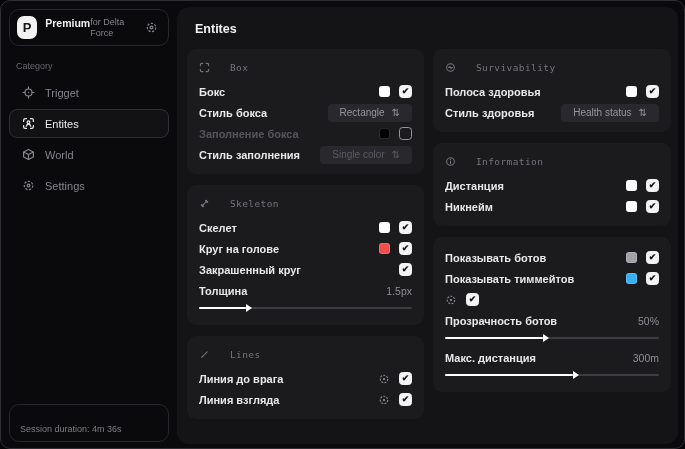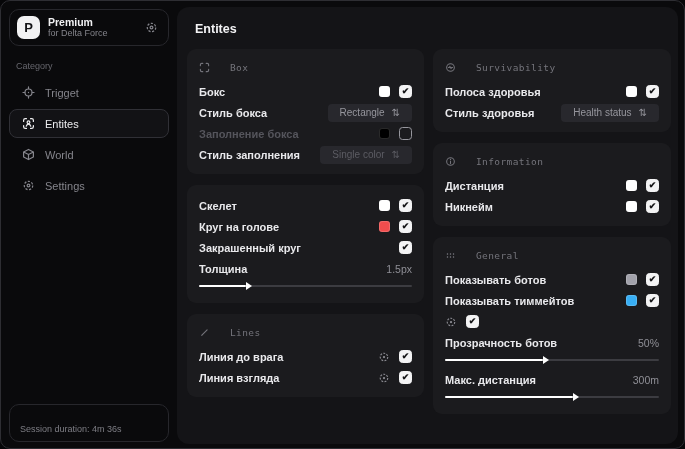--- a/index.html
+++ b/index.html
@@ -3,21 +3,21 @@
 <meta charset="utf-8">
 <style>
   html,body{margin:0;padding:0;background:#060608;}
   .stage{position:relative;width:685px;height:449px;box-sizing:border-box;background:#0a0a0c;
     border:1px solid #2e2e33;border-radius:10px;overflow:hidden;
     font-family:"Liberation Sans",sans-serif;color:#e9e9ec;}
   
   .sidebar{position:absolute;left:8px;top:8px;width:160px;height:433px;display:flex;flex-direction:column;box-sizing:border-box;}
   .brand{height:37px;border:1px solid #27272c;border-radius:10px;display:flex;align-items:center;gap:8px;padding:0 10px 0 7px;box-sizing:border-box;flex:0 0 auto;}
   .logo{width:23px;height:23px;border-radius:7px;background:#f2f2f3;color:#141416;font-weight:700;font-size:13px;display:flex;align-items:center;justify-content:center;}
-  .brand-text{display:flex;flex-direction:column;line-height:1.15;}
+  .brand-text{display:flex;flex-direction:row;line-height:1.15;}
   .brand-title{font-size:10.5px;font-weight:700;color:#f1f1f3;}
   .brand-sub{font-size:9px;color:#84848b;}
   .brand-gear{margin-left:auto;color:#84848b;display:flex;}
   .cat{margin:15px 0 7px 7px;font-size:9px;color:#66666d;}
   .nav-item{height:27px;display:flex;align-items:center;gap:10px;padding:0 12px;margin-bottom:2px;
     border:1px solid transparent;border-radius:8px;color:#85858c;font-size:11px;font-weight:500;cursor:pointer;flex:0 0 auto;}
   .nav-item svg{flex:0 0 auto;}
   .nav-item.active{border-color:#303036;background:#121215;color:#ededef;}
   .session{margin-top:auto;height:38px;border:1px solid #27272c;border-radius:10px;display:flex;align-items:flex-end;
     padding:5px 10px 7px;box-sizing:border-box;font-size:9px;color:#7e7e85;}
@@ -164,20 +164,32 @@
           <div class="row">
             <span class="lbl">Стиль заполнения</span>
             <button class="dd dim">
               <span>Single color</span>
               <span class="unfold">⇅</span>
             </button>
           </div>
         </section>
 
         <section class="card">
+          <div class="sec-head">
+            <span>
+              <svg width="11" height="11" viewBox="0 0 16 16" fill="currentColor">
+                  <path d="M5 11 11 5" stroke="currentColor" stroke-width="1.6"></path>
+                  <circle cx="4.1" cy="10.3" r="1.6"></circle>
+                  <circle cx="5.7" cy="11.9" r="1.6"></circle>
+                  <circle cx="10.3" cy="4.1" r="1.6"></circle>
+                  <circle cx="11.9" cy="5.7" r="1.6"></circle>
+                </svg>
+            </span>
+            <span>Skeleton</span>
+          </div>
           <div class="row">
             <span class="lbl">Скелет</span>
             <span class="ctrls">
               <span class="swatch" style="background: rgb(255, 255, 255);"></span>
               <span class="cb checked">
                   <span class="tick">✔</span>
                 </span>
             </span>
           </div>
           <div class="row">
@@ -306,33 +318,20 @@
             <span class="ctrls">
               <span class="swatch" style="background: rgb(255, 255, 255);"></span>
               <span class="cb checked">
                   <span class="tick">✔</span>
                 </span>
             </span>
           </div>
         </section>
 
         <section class="card">
-          <div class="sec-head">
-            <span>
-              <svg width="11" height="11" viewBox="0 0 16 16" fill="currentColor">
-                  <rect x="2.6" y="4.8" width="2" height="2" rx=".5"></rect>
-                  <rect x="7" y="4.8" width="2" height="2" rx=".5"></rect>
-                  <rect x="11.4" y="4.8" width="2" height="2" rx=".5"></rect>
-                  <rect x="2.6" y="9.2" width="2" height="2" rx=".5"></rect>
-                  <rect x="7" y="9.2" width="2" height="2" rx=".5"></rect>
-                  <rect x="11.4" y="9.2" width="2" height="2" rx=".5"></rect>
-                </svg>
-            </span>
-            <span>General</span>
-          </div>
           <div class="row">
             <span class="lbl">Показывать ботов</span>
             <span class="ctrls">
               <span class="swatch" style="background: rgb(161, 161, 170);"></span>
               <span class="cb checked">
                   <span class="tick">✔</span>
                 </span>
             </span>
           </div>
           <div class="row">

